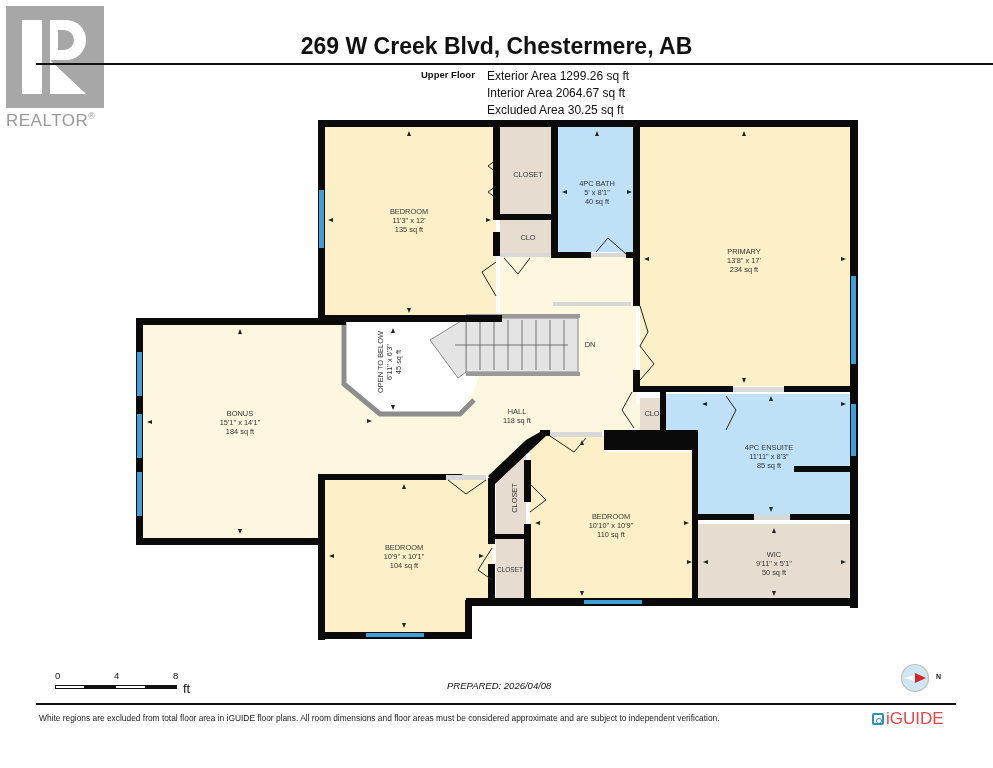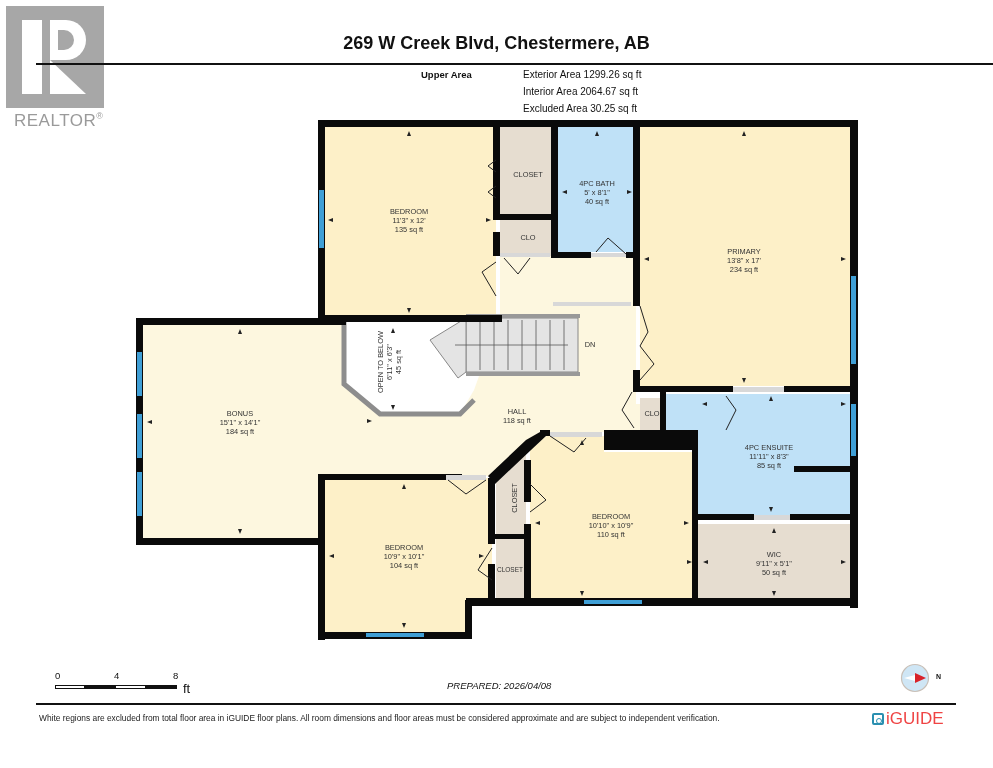--- a/index.html
+++ b/index.html
@@ -2,28 +2,28 @@
 <html><head>
   <meta charset="utf-8">
   <style>
     html, body { margin: 0; padding: 0; background: #ffffff; }
     body { width: 993px; height: 768px; position: relative; overflow: hidden; font-family: "Liberation Sans", sans-serif; color: #111; }
     .realtor-logo { position: absolute; left: 6px; top: 6px; width: 98px; height: 102px; background: #a7a7a7; }
     .realtor-logo .r-stem { position: absolute; left: 16px; top: 14px; width: 20px; height: 74px; background: #fff; }
     .realtor-logo .r-bowl { position: absolute; left: 44px; top: 14px; width: 36px; height: 40px; background: #fff; border-radius: 0 20px 20px 0; }
     .realtor-logo .r-bowl-in { position: absolute; left: 52px; top: 24px; width: 16px; height: 20px; background: #a7a7a7; border-radius: 0 10px 10px 0; }
     .realtor-logo .r-leg { position: absolute; left: 44px; top: 54px; width: 0; height: 0; border-left: 36px solid #fff; border-top: 34px solid transparent; }
-    .realtor-text { position: absolute; left: 6px; top: 111px; font-size: 17px; letter-spacing: 0.5px; color: #9a9a9a; margin-left: 8px; }
+    .realtor-text { position: absolute; left: 6px; top: 111px; font-size: 17px; letter-spacing: 0.5px; color: #9a9a9a; }
     .realtor-text sup { font-size: 9px; }
-    .title { position: absolute; left: 0; width: 993px; top: 33px; text-align: center; font-size: 18px; font-weight: bold; color: #111; }
+    .title { position: absolute; left: 0; width: 993px; top: 33px; text-align: center; font-size: 23px; font-weight: bold; color: #111; }
     .rule { position: absolute; height: 2px; background: #111; }
     .rule-top { left: 36px; width: 957px; top: 63px; }
     .rule-bottom { left: 36px; width: 920px; top: 703px; }
     .floor-label { position: absolute; left: 421px; top: 69px; font-size: 9.5px; font-weight: bold; }
-    .area-line { position: absolute; left: 523px; font-size: 10px; }
+    .area-line { position: absolute; left: 487px; font-size: 12px; }
     .plan { position: absolute; left: 0; top: 0; }
     .room-label { font-family: "Liberation Sans", sans-serif; font-size: 7.4px; fill: #333; text-anchor: middle; }
     .scale { position: absolute; left: 55px; top: 670px; width: 160px; height: 30px; }
     .scale .tick { position: absolute; top: 0; font-size: 9.5px; }
     .scale .bar { position: absolute; top: 15px; height: 4px; border: 1px solid #111; box-sizing: border-box; }
     .scale .ft { position: absolute; left: 128px; top: 11px; font-size: 13px; }
     .prepared { position: absolute; left: 447px; top: 680px; font-size: 9.5px; font-style: italic; }
     .compass { position: absolute; left: 900px; top: 663px; width: 30px; height: 30px; }
     .compass-n { position: absolute; left: 936px; top: 673px; font-size: 7px; font-weight: bold; }
     .disclaimer { position: absolute; left: 39px; top: 713px; font-size: 8.4px; color: #222; }
@@ -37,21 +37,21 @@
 <div class="realtor-logo">
   <div class="r-stem"></div>
   <div class="r-bowl"></div>
   <div class="r-bowl-in"></div>
   <div class="r-leg"></div>
 </div>
 <div class="realtor-text"><span>REALTOR</span><sup>®</sup></div>
 
 <div class="title">269 W Creek Blvd, Chestermere, AB</div>
 <div class="rule rule-top"></div>
-<div class="floor-label">Upper Area</div>
+<div class="floor-label">Upper Floor</div>
 <div class="area-line" style="top:69px">Exterior Area 1299.26 sq ft</div>
 <div class="area-line" style="top:86px">Interior Area 2064.67 sq ft</div>
 <div class="area-line" style="top:103px">Excluded Area 30.25 sq ft</div>
 
 <svg class="plan" width="993" height="768" viewBox="0 0 993 768">
 
   <rect x="324" y="126" width="172" height="190" fill="#fdf0c8"></rect>
   <rect x="500" y="126" width="54" height="90" fill="#e6ddd0"></rect>
   <rect x="500" y="220" width="54" height="36" fill="#e6ddd0"></rect>
   <rect x="558" y="126" width="78" height="126" fill="#bfe1f7"></rect>

